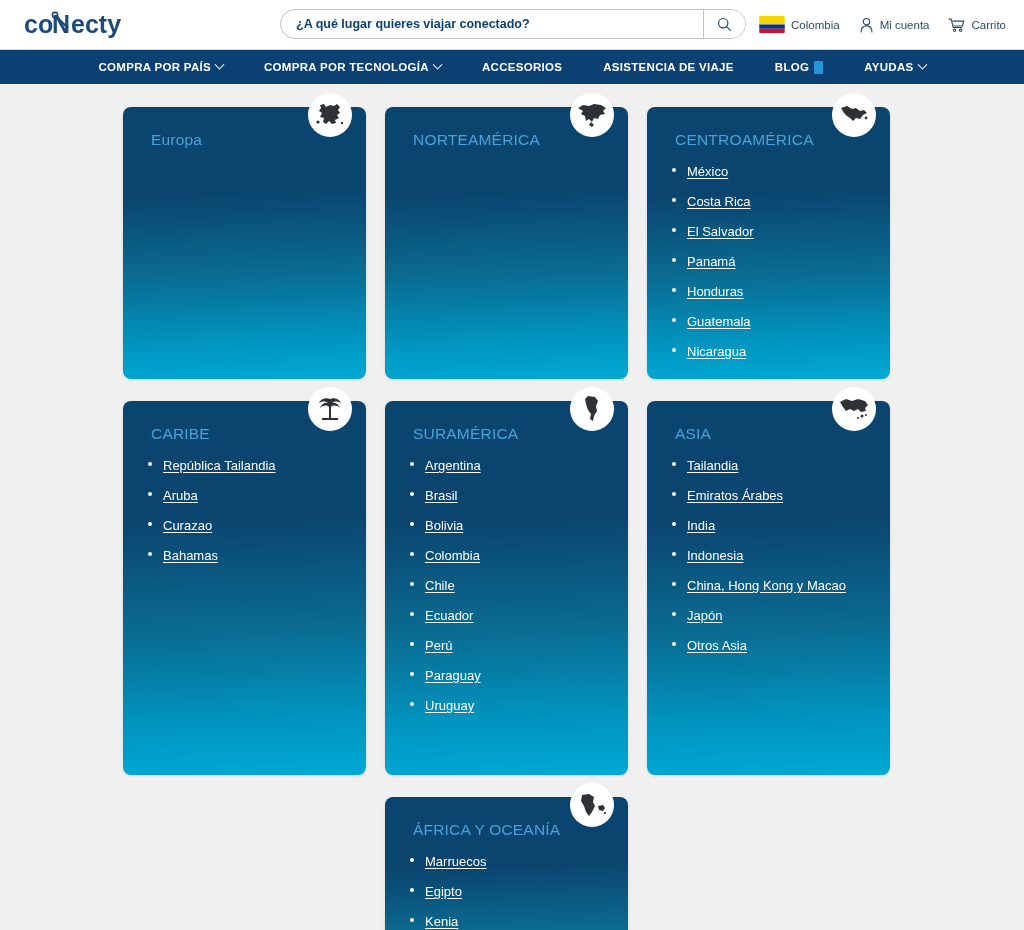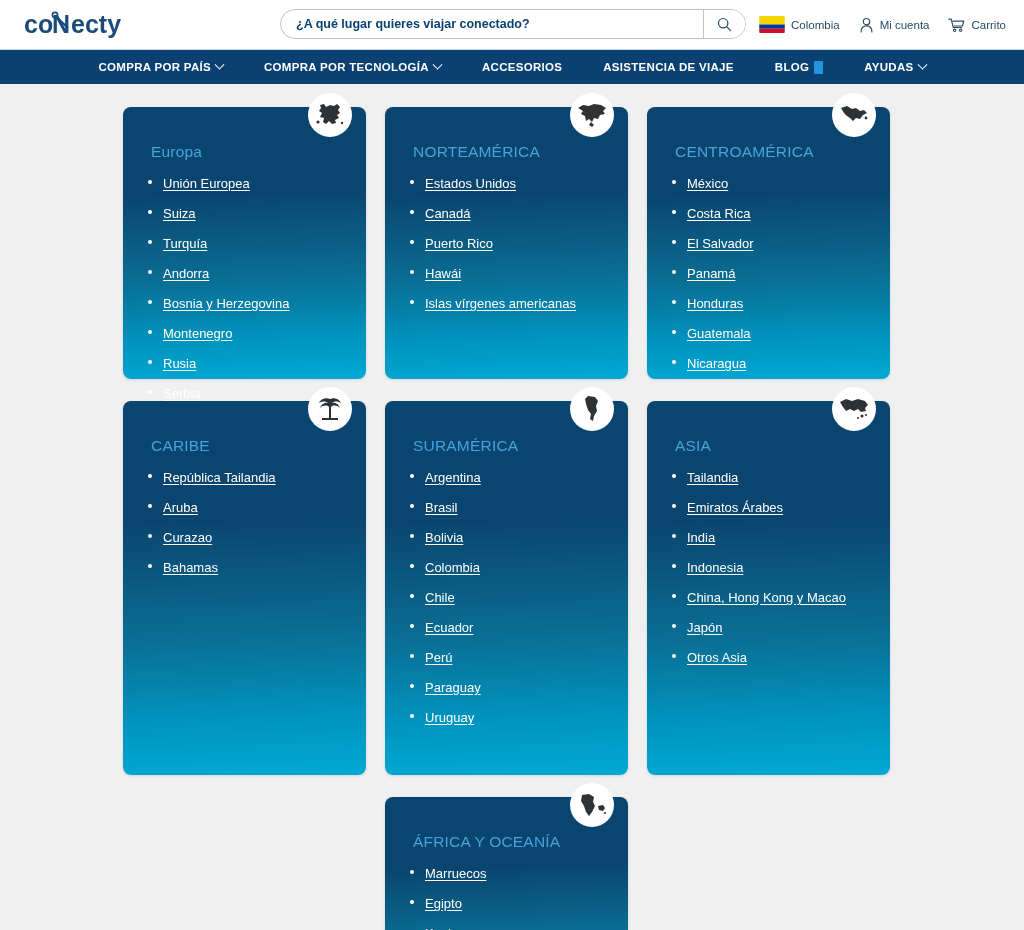--- a/index.html
+++ b/index.html
@@ -129,21 +129,21 @@
     display: grid;
     grid-template-columns: repeat(3, 243px);
     column-gap: 19px;
     row-gap: 22px;
   }
 
   .card {
     position: relative;
     border-radius: 8px;
     background: linear-gradient(178deg, #0a456f 0%, #0a456f 32%, #0a6d93 62%, #0095c0 85%, #00a9d4 100%);
-    padding: 36px 18px 18px 18px;
+    padding: 24px 18px 18px 18px;
     box-shadow: 0 1px 3px rgba(0,0,0,0.12);
   }
   .card.h1 { height: 272px; }
   .card.h2 { height: 374px; }
   .card.h3 { height: 220px; }
 
   .card-title {
     color: #47a3d9;
     font-size: 15.5px;
     font-weight: normal;
@@ -287,47 +287,30 @@
 
   <section class="card h1">
     <div class="badge">
       <svg width="30" height="26" viewBox="0 0 30 26" aria-hidden="true">
         <path fill="#2f3234" d="M5 3 L9 2 L11 5 L15 3 L19 4 L22 2 L25 5 L23 8 L25 11 L22 13 L24 16 L20 18 L21 21 L17 22 L14 19 L11 22 L8 20 L9 16 L5 15 L7 11 L4 9 L6 6 Z"></path>
         <circle cx="3" cy="20" r="1.6" fill="#2f3234"></circle>
         <circle cx="27" cy="21" r="1.2" fill="#2f3234"></circle>
       </svg>
     </div>
     <h2 class="card-title">Europa</h2>
-    <ul class="card-list">
-      <li><a href="#">Unión Europea</a></li>
-      <li><a href="#">Suiza</a></li>
-      <li><a href="#">Turquía</a></li>
-      <li><a href="#">Andorra</a></li>
-      <li><a href="#">Bosnia y Herzegovina</a></li>
-      <li><a href="#">Montenegro</a></li>
-      <li><a href="#">Rusia</a></li>
-      <li><a href="#">Serbia</a></li>
-    </ul>
   </section>
 
   <section class="card h1">
     <div class="badge">
       <svg width="32" height="26" viewBox="0 0 32 26" aria-hidden="true">
         <path fill="#2f3234" d="M2 6 L7 3 L13 4 L18 2 L25 3 L30 6 L27 9 L29 12 L24 13 L22 17 L18 16 L16 20 L13 17 L10 19 L9 14 L5 12 L7 9 Z"></path>
         <path fill="#2f3234" d="M15 20 L18 23 L16 25 L13 23 Z"></path>
       </svg>
     </div>
     <h2 class="card-title">NORTEAMÉRICA</h2>
-    <ul class="card-list">
-      <li><a href="#">Estados Unidos</a></li>
-      <li><a href="#">Canadá</a></li>
-      <li><a href="#">Puerto Rico</a></li>
-      <li><a href="#">Hawái</a></li>
-      <li><a href="#">Islas vírgenes americanas</a></li>
-    </ul>
   </section>
 
   <section class="card h1">
     <div class="badge">
       <svg width="30" height="22" viewBox="0 0 30 22" aria-hidden="true">
         <path fill="#2f3234" d="M2 4 L8 2 L13 5 L17 4 L21 7 L25 6 L28 9 L24 11 L21 15 L17 14 L14 17 L11 14 L8 12 L5 9 Z"></path>
         <circle cx="27" cy="14" r="1.4" fill="#2f3234"></circle>
       </svg>
     </div>
     <h2 class="card-title">CENTROAMÉRICA</h2>

